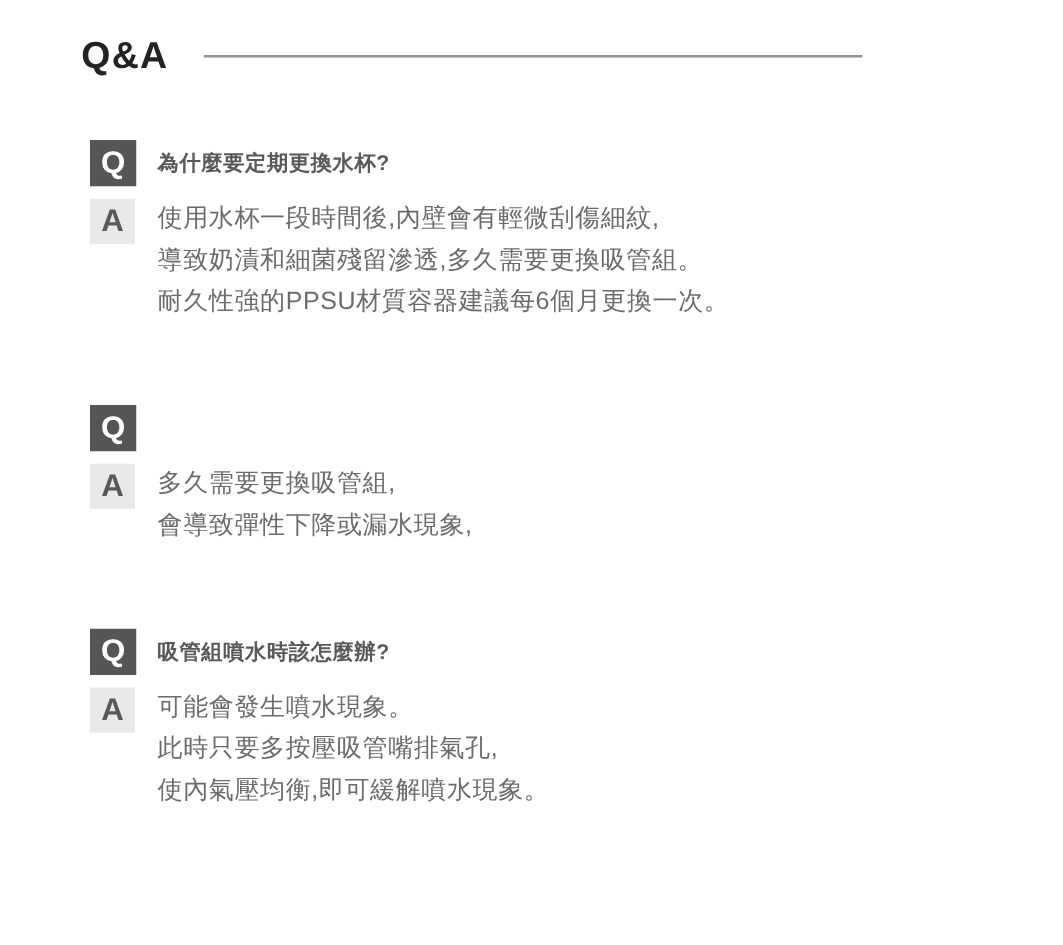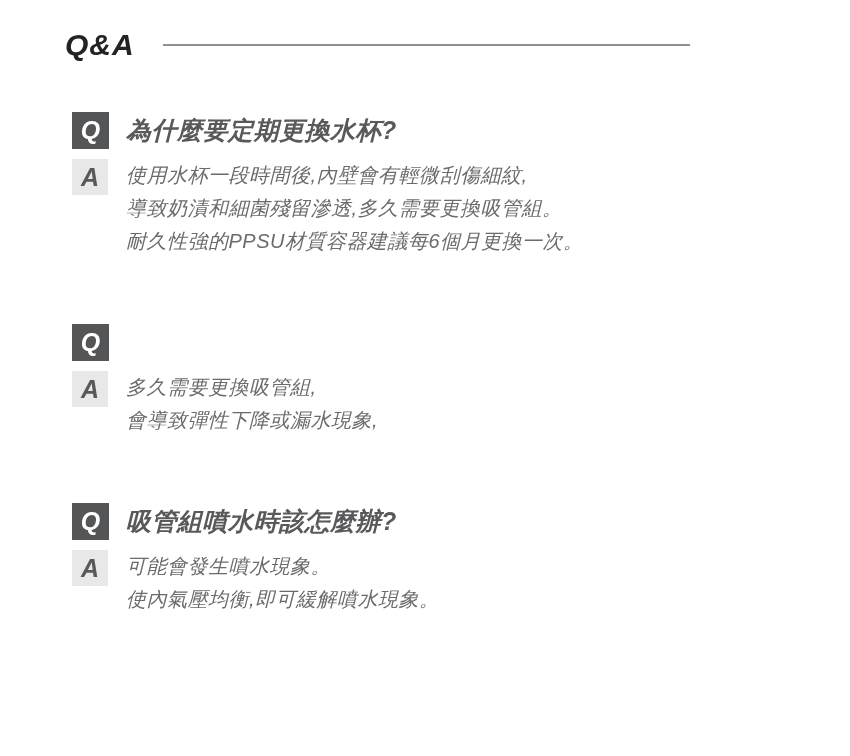--- a/index.html
+++ b/index.html
@@ -7,21 +7,20 @@
     padding: 0;
     background: #ffffff;
     font-family: "Liberation Sans", "DejaVu Sans", sans-serif;
   }
   .page {
     width: 692px;
     height: 756px;
     background: #ffffff;
     box-sizing: border-box;
     overflow: hidden;
-    font-style: italic;
   }
   
   .qa-header {
     display: flex;
     align-items: center;
     margin: 28px 2px 0 65px;
     height: 34px;
   }
   .qa-title {
     font-size: 30px;
@@ -72,21 +71,21 @@
     color: #ffffff;
   }
   .a-badge {
     background: #e8e8e8;
     color: #58595b;
     width: 36px;
     height: 36px;
   }
   .question {
     margin: 0 0 0 17px;
-    font-size: 25px;
+    font-size: 17px;
     font-weight: bold;
     color: #58595b;
     letter-spacing: 0.5px;
     line-height: 37px;
   }
   .answer {
     margin: 0 0 0 18px;
     font-size: 20px;
     font-weight: normal;
     color: #6a6b6d;
@@ -139,19 +138,20 @@
 
     <section class="faq-item">
       <div class="row question-row">
         <span class="badge q-badge">Q</span>
         <h3 class="question">吸管組噴水時該怎麼辦?</h3>
       </div>
       <div class="row answer-row">
         <span class="badge a-badge">A</span>
         <p class="answer">
           <span class="answer-line">可能會發生噴水現象。</span>
+          <span class="answer-line">此時只要多按壓吸管嘴排氣孔,</span>
           <span class="answer-line">使內氣壓均衡,即可緩解噴水現象。</span>
         </p>
       </div>
     </section>
 
   </div>
 </div>
 
 </body></html>

